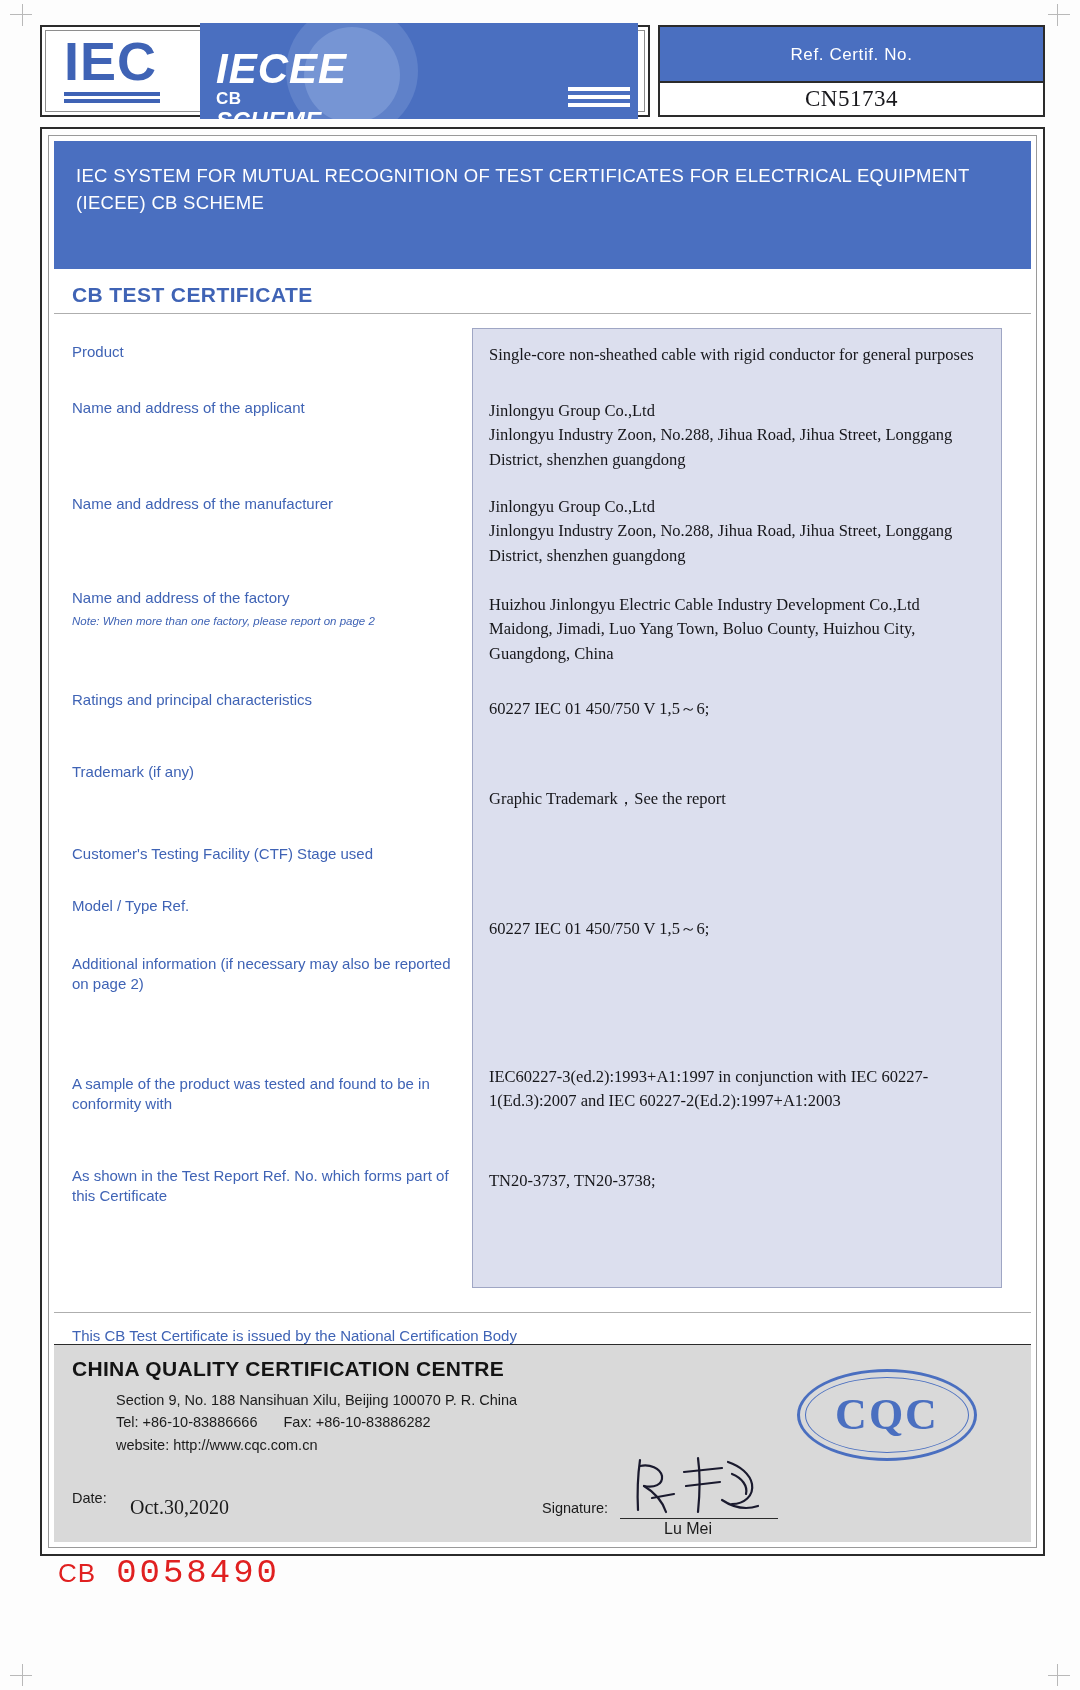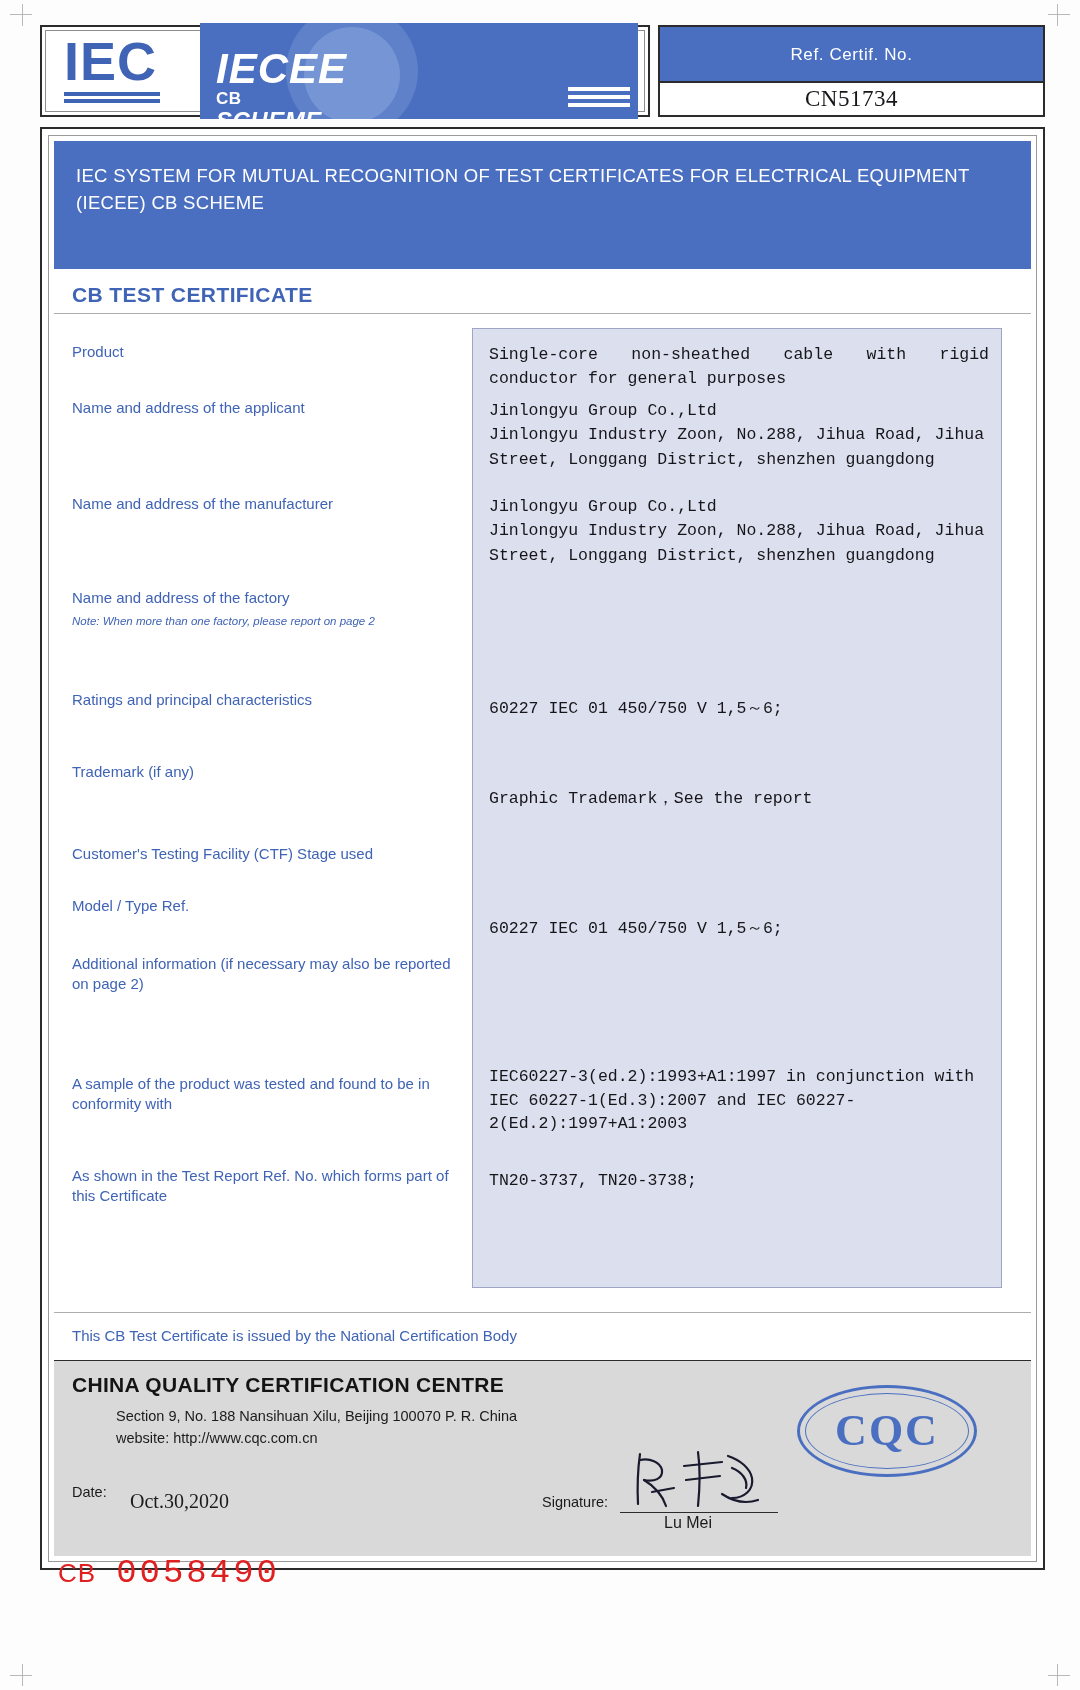--- a/index.html
+++ b/index.html
@@ -225,37 +225,37 @@
   }
 
   .values {
     position: absolute;
     left: 418px;
     top: 14px;
     width: 530px;
     min-height: 960px;
     background: #dcdfee;
     border: 1px solid #9fa6c4;
-    font-family: Liberation Mono, monospace;
+    font-family: Liberation Serif, serif;
     color: #16161a;
   }
   .val {
     position: absolute;
     left: 16px;
     width: 500px;
     font-size: 16.5px;
     line-height: 1.5;
     text-align: justify;
   }
   .val.nj { text-align: left; }
 
   .issued-by {
     color: #3f63b5;
     font-size: 15px;
-    padding: 14px 0 16px 18px;
+    padding: 14px 0 0 18px;
     border-top: 1px solid #aeaeae;
     margin-top: 8px;
   }
 
   
   .ncb {
     border-top: 1px solid #2b2b2b;
     background: #d9d9d9;
     padding: 12px 6px 10px 18px;
     position: relative;
@@ -447,36 +447,42 @@
           <div class="lbl" style="top:640px;">Additional information (if necessary may also be reported on page 2)</div>
           <div class="lbl" style="top:760px;">A sample of the product was tested and found to be in conformity with</div>
           <div class="lbl" style="top:852px;">As shown in the Test Report Ref. No. which forms part of this Certificate</div>
 
           <div class="values">
             <div class="val" style="top:14px;">Single-core non-sheathed cable with rigid conductor for general purposes</div>
             <div class="val nj" style="top: 70px; white-space: pre-line;">Jinlongyu Group Co.,Ltd
 Jinlongyu Industry Zoon, No.288, Jihua Road, Jihua Street, Longgang District, shenzhen   guangdong</div>
             <div class="val nj" style="top:166px;white-space:pre-line;">Jinlongyu Group Co.,Ltd
 Jinlongyu Industry Zoon, No.288, Jihua Road, Jihua Street, Longgang District, shenzhen   guangdong</div>
+            <div class="val nj" style="top:264px;white-space:pre-line;">Huizhou Jinlongyu Electric   Cable Industry Development Co.,Ltd
+Maidong, Jimadi, Luo Yang Town, Boluo County, Huizhou City, Guangdong, China</div>
             <div class="val nj" style="top:368px;">60227 IEC 01 450/750 V 1,5～6;</div>
             <div class="val nj" style="top:458px;">Graphic Trademark，See the report</div>
             <div class="val nj" style="top:530px;"></div>
             <div class="val nj" style="top:588px;">60227 IEC 01 450/750 V 1,5～6;</div>
             <div class="val nj" style="top:650px;"></div>
             <div class="val nj" style="top:736px;white-space:pre-line;line-height:1.45;">IEC60227-3(ed.2):1993+A1:1997 in conjunction with IEC 60227-1(Ed.3):2007 and IEC 60227-2(Ed.2):1997+A1:2003</div>
             <div class="val nj" style="top:840px;"> TN20-3737, TN20-3738;</div>
           </div>
 
         </div>
 
         <div class="issued-by">This CB Test Certificate is issued by the National Certification Body</div>
 
         <div class="ncb">
           <div class="ncb-name">CHINA QUALITY CERTIFICATION CENTRE</div>
           <div class="ncb-line">Section 9, No. 188 Nansihuan Xilu, Beijing 100070 P. R. China</div>
+          <div class="ncb-line ncb-tel">
+            <span>Tel: +86-10-83886666</span>
+            <span>Fax: +86-10-83886282</span>
+          </div>
           <div class="ncb-line">website: http://www.cqc.com.cn</div>
 
           <div class="cqc-logo">
             <div class="cqc-ellipse"></div>
             <div class="cqc-ellipse2"></div>
             <div class="cqc-text">CQC</div>
           </div>
 
           <div class="sig-row">
             <div class="date-label">Date:</div>

